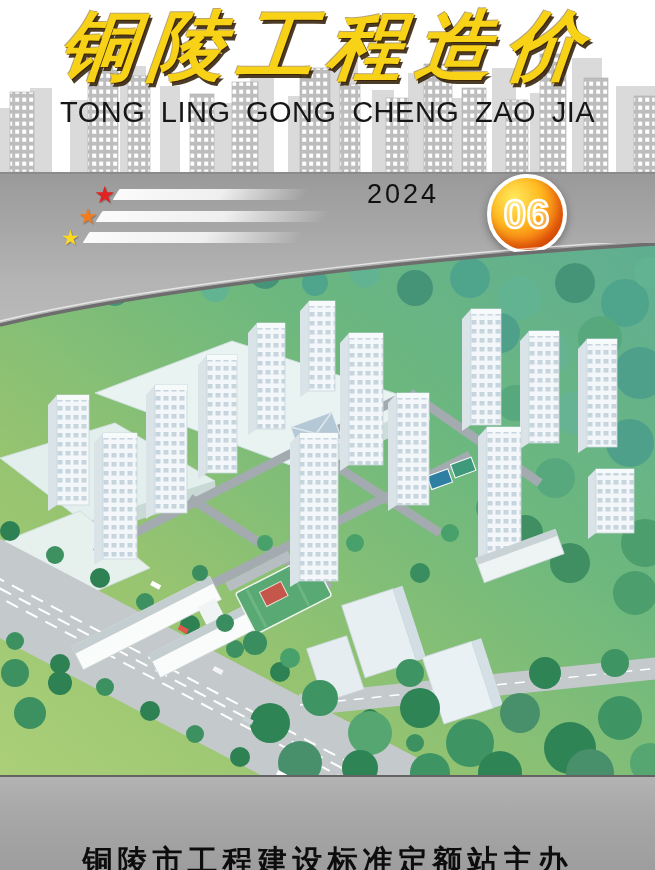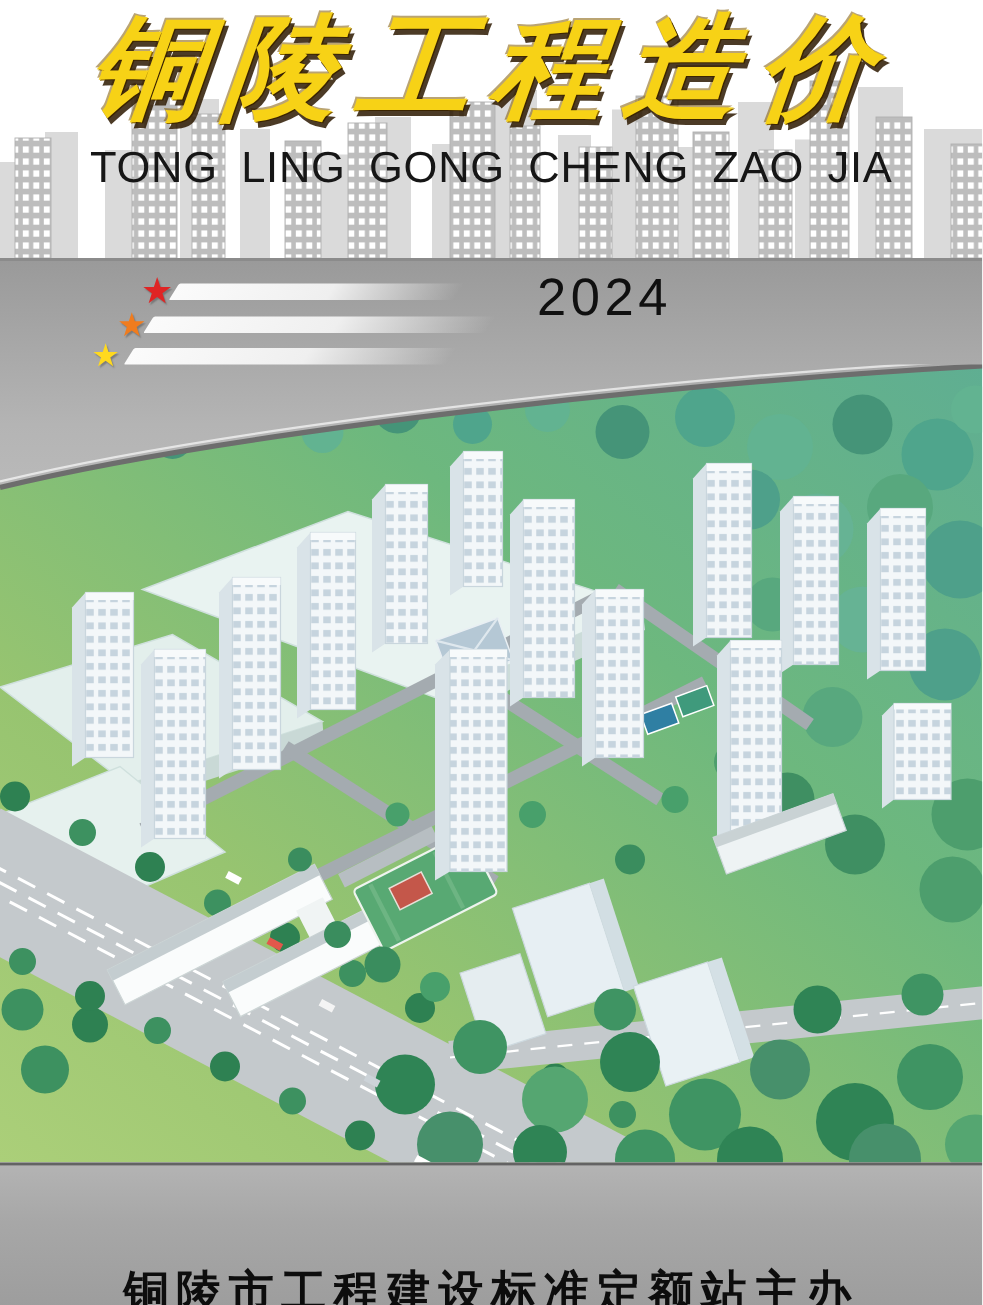--- a/index.html
+++ b/index.html
@@ -28,21 +28,21 @@
           border-radius:1px;}
   .stripe.s1{left:116px;top:189px;width:190px;}
   .stripe.s2{left:99px;top:211px;width:228px;}
   .stripe.s3{left:86px;top:232px;width:215px;}
   .star{position:absolute;line-height:1;text-shadow:1px 1px 1px rgba(60,60,60,.4);}
   .star.red{left:94px;top:183px;font-size:24px;color:#e02424;}
   .star.orange{left:78px;top:206px;font-size:22px;color:#f07c1e;}
   .star.yellow{left:61px;top:227px;font-size:21px;color:#ffd91e;}
 
   .year{position:absolute;left:348px;top:179px;width:110px;text-align:center;
-        font-size:35px;font-weight:500;letter-spacing:3px;color:#101010;}
+        font-size:27px;font-weight:500;letter-spacing:3px;color:#101010;}
   .issue-total{position:absolute;left:348px;top:215px;width:110px;text-align:center;
         font-family:"Liberation Serif", serif;font-weight:bold;font-size:21px;
         letter-spacing:.5px;color:#101010;}
 
   
   .badge{position:absolute;left:487px;top:174px;width:72px;height:72px;border-radius:50%;
          border:4px solid #ffffff;
          background:radial-gradient(circle at 32% 28%,#ffe95e 0%,#ffb91f 38%,#f46a0f 72%,#df440b 100%);
          box-shadow:0 3px 8px rgba(0,0,0,.35), inset -4px -6px 10px rgba(175,45,0,.45);}
   .badge svg{display:block;}
@@ -118,20 +118,25 @@
   <div class="band"></div>
   <div class="stripe s1"></div>
   <div class="stripe s2"></div>
   <div class="stripe s3"></div>
   <span class="star red">★</span>
   <span class="star orange">★</span>
   <span class="star yellow">★</span>
 
   <div class="year">2024</div>
 
+  <div class="badge">
+    <svg width="72" height="72" viewBox="0 0 72 72">
+      <text x="36" y="50" text-anchor="middle" font-size="40" font-weight="bold" font-family="Liberation Sans, sans-serif" stroke="#ffffff" stroke-width="2.6" fill="rgba(255,255,255,0.22)" letter-spacing="1">06</text>
+    </svg>
+  </div>
 
   <svg class="photo" viewBox="0 0 655 532" role="img" aria-label="Aerial 3D rendering of a residential compound: white high-rise towers among green and teal trees, warehouses at upper left, a school with sports field, roads with lane markings at lower left, dense woods at right">
     <defs>
       <linearGradient id="land" x1="1" y1="0" x2="0" y2="1">
         <stop offset="0" stop-color="#5fae92"></stop>
           <stop offset="0.35" stop-color="#6db87e"></stop>
         <stop offset="0.7" stop-color="#97c470"></stop>
           <stop offset="1" stop-color="#abcf79"></stop>
       </linearGradient>
       <pattern id="win" width="8" height="9" patternUnits="userSpaceOnUse">

